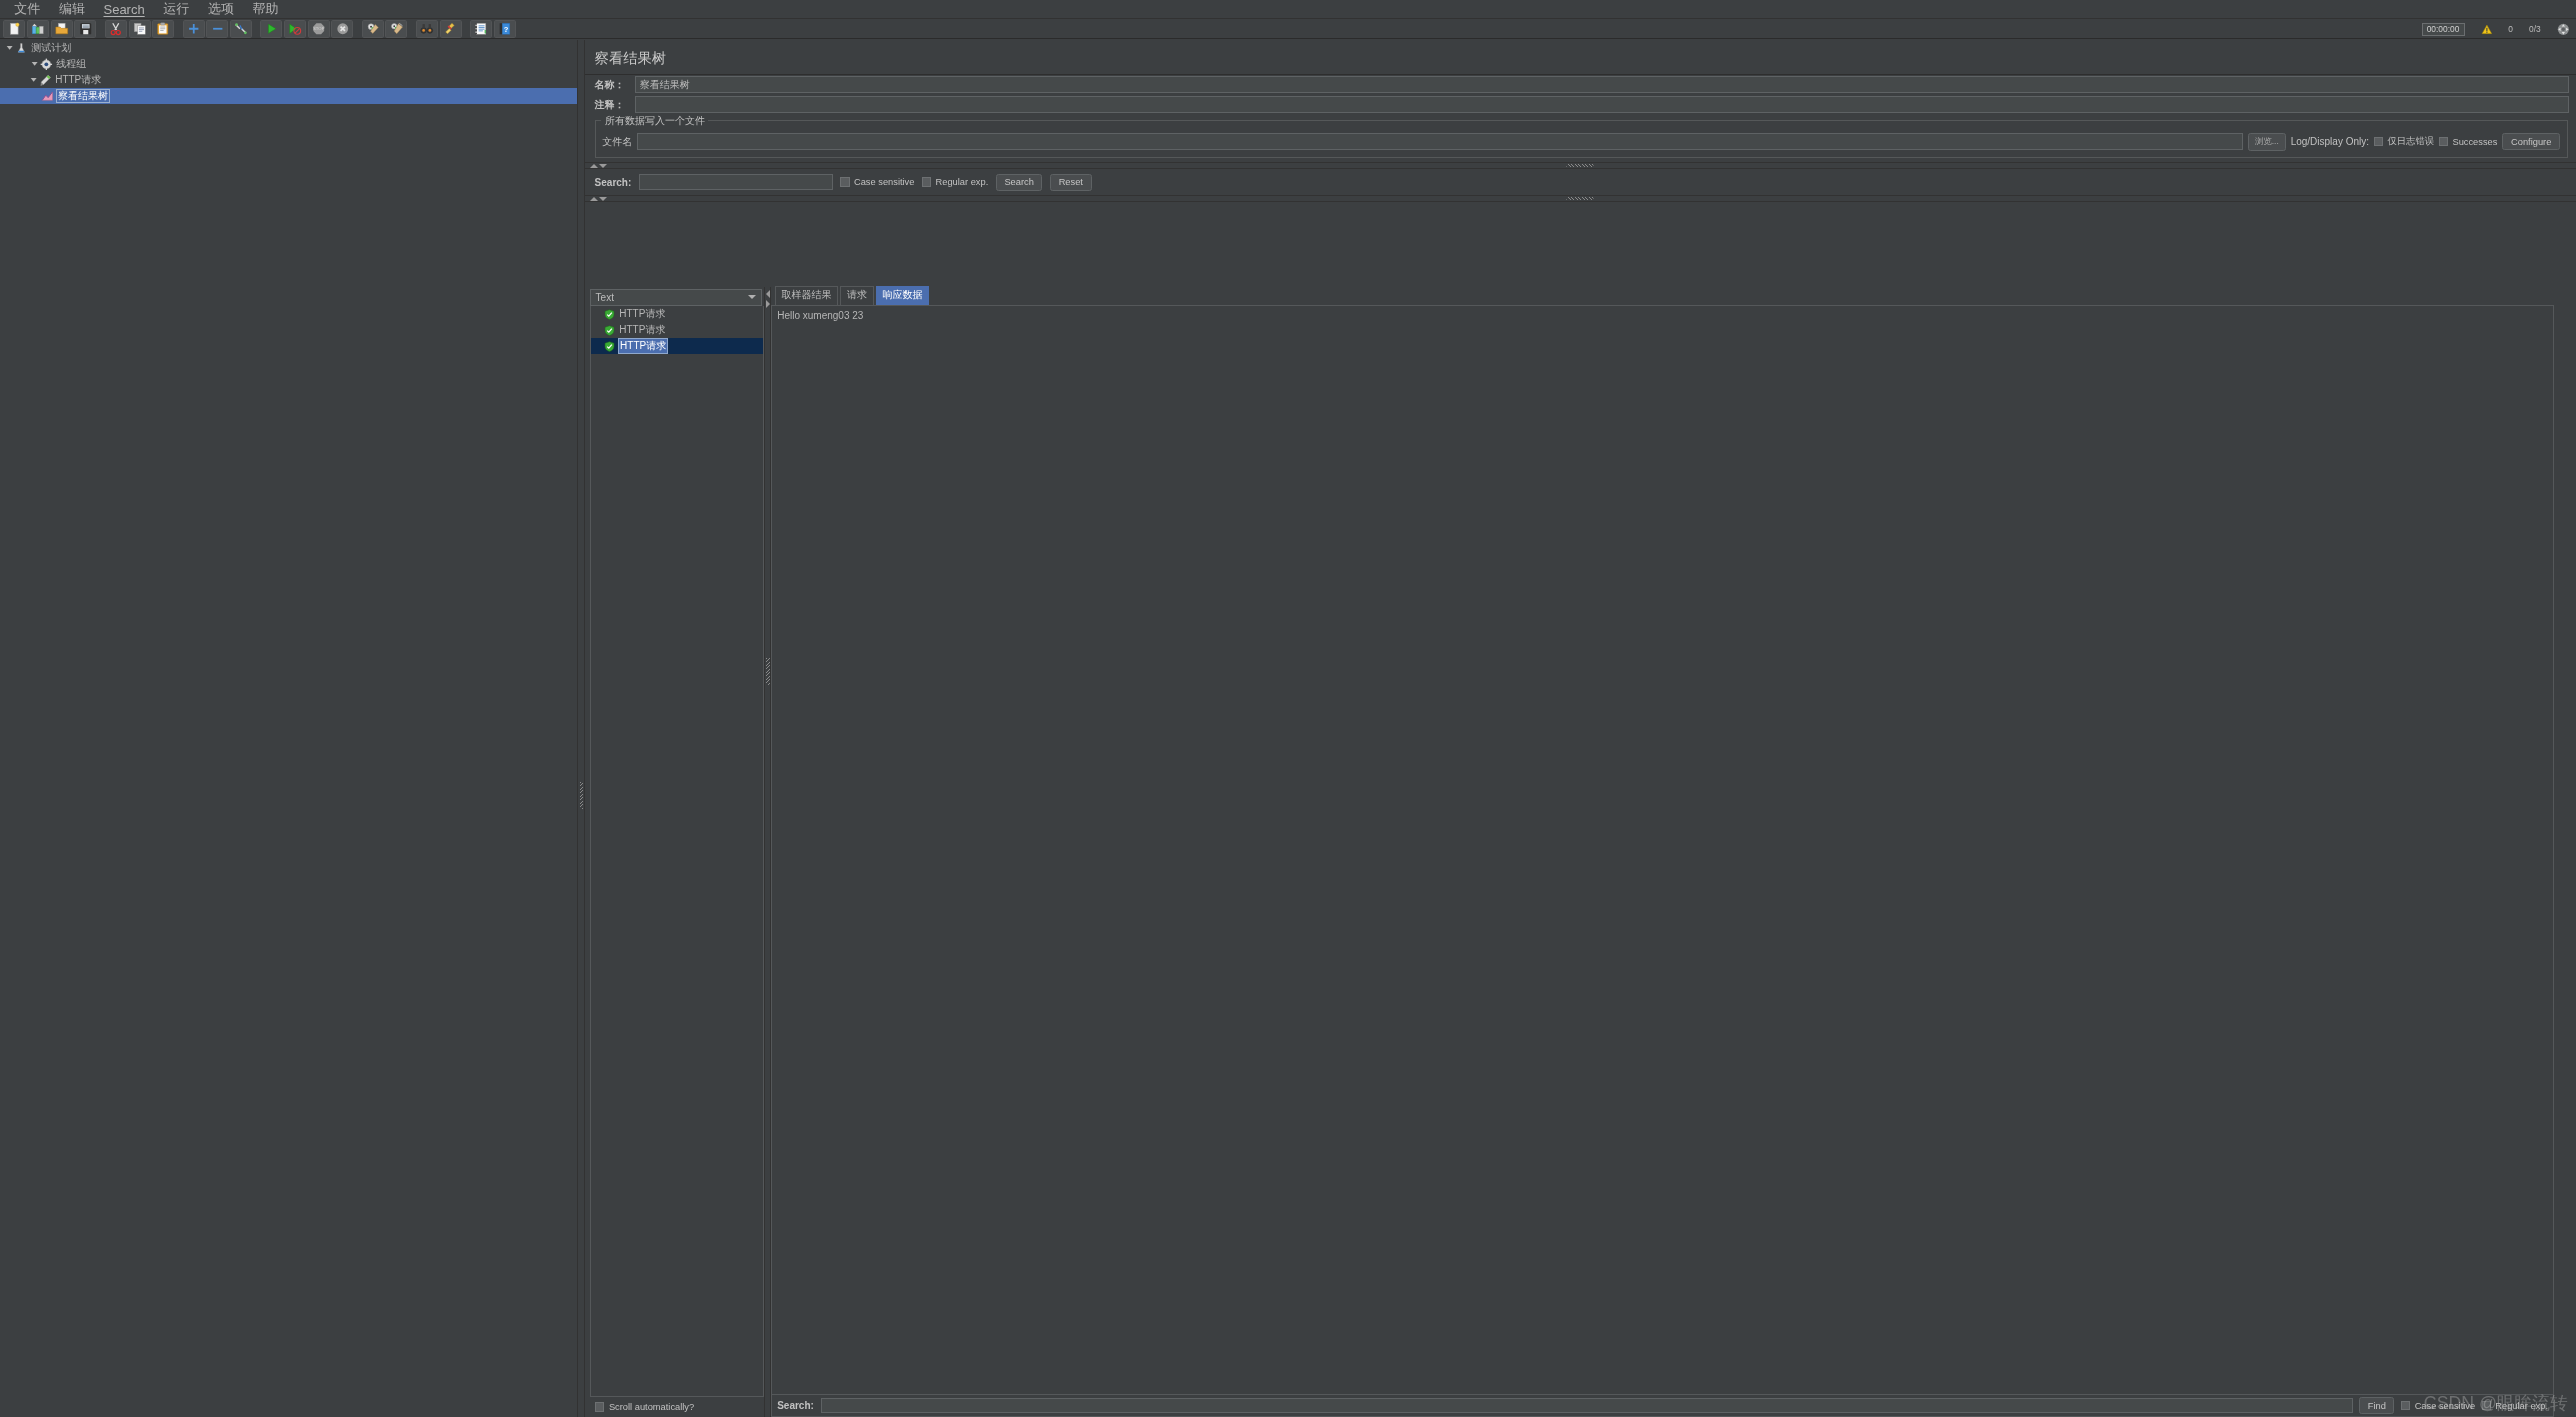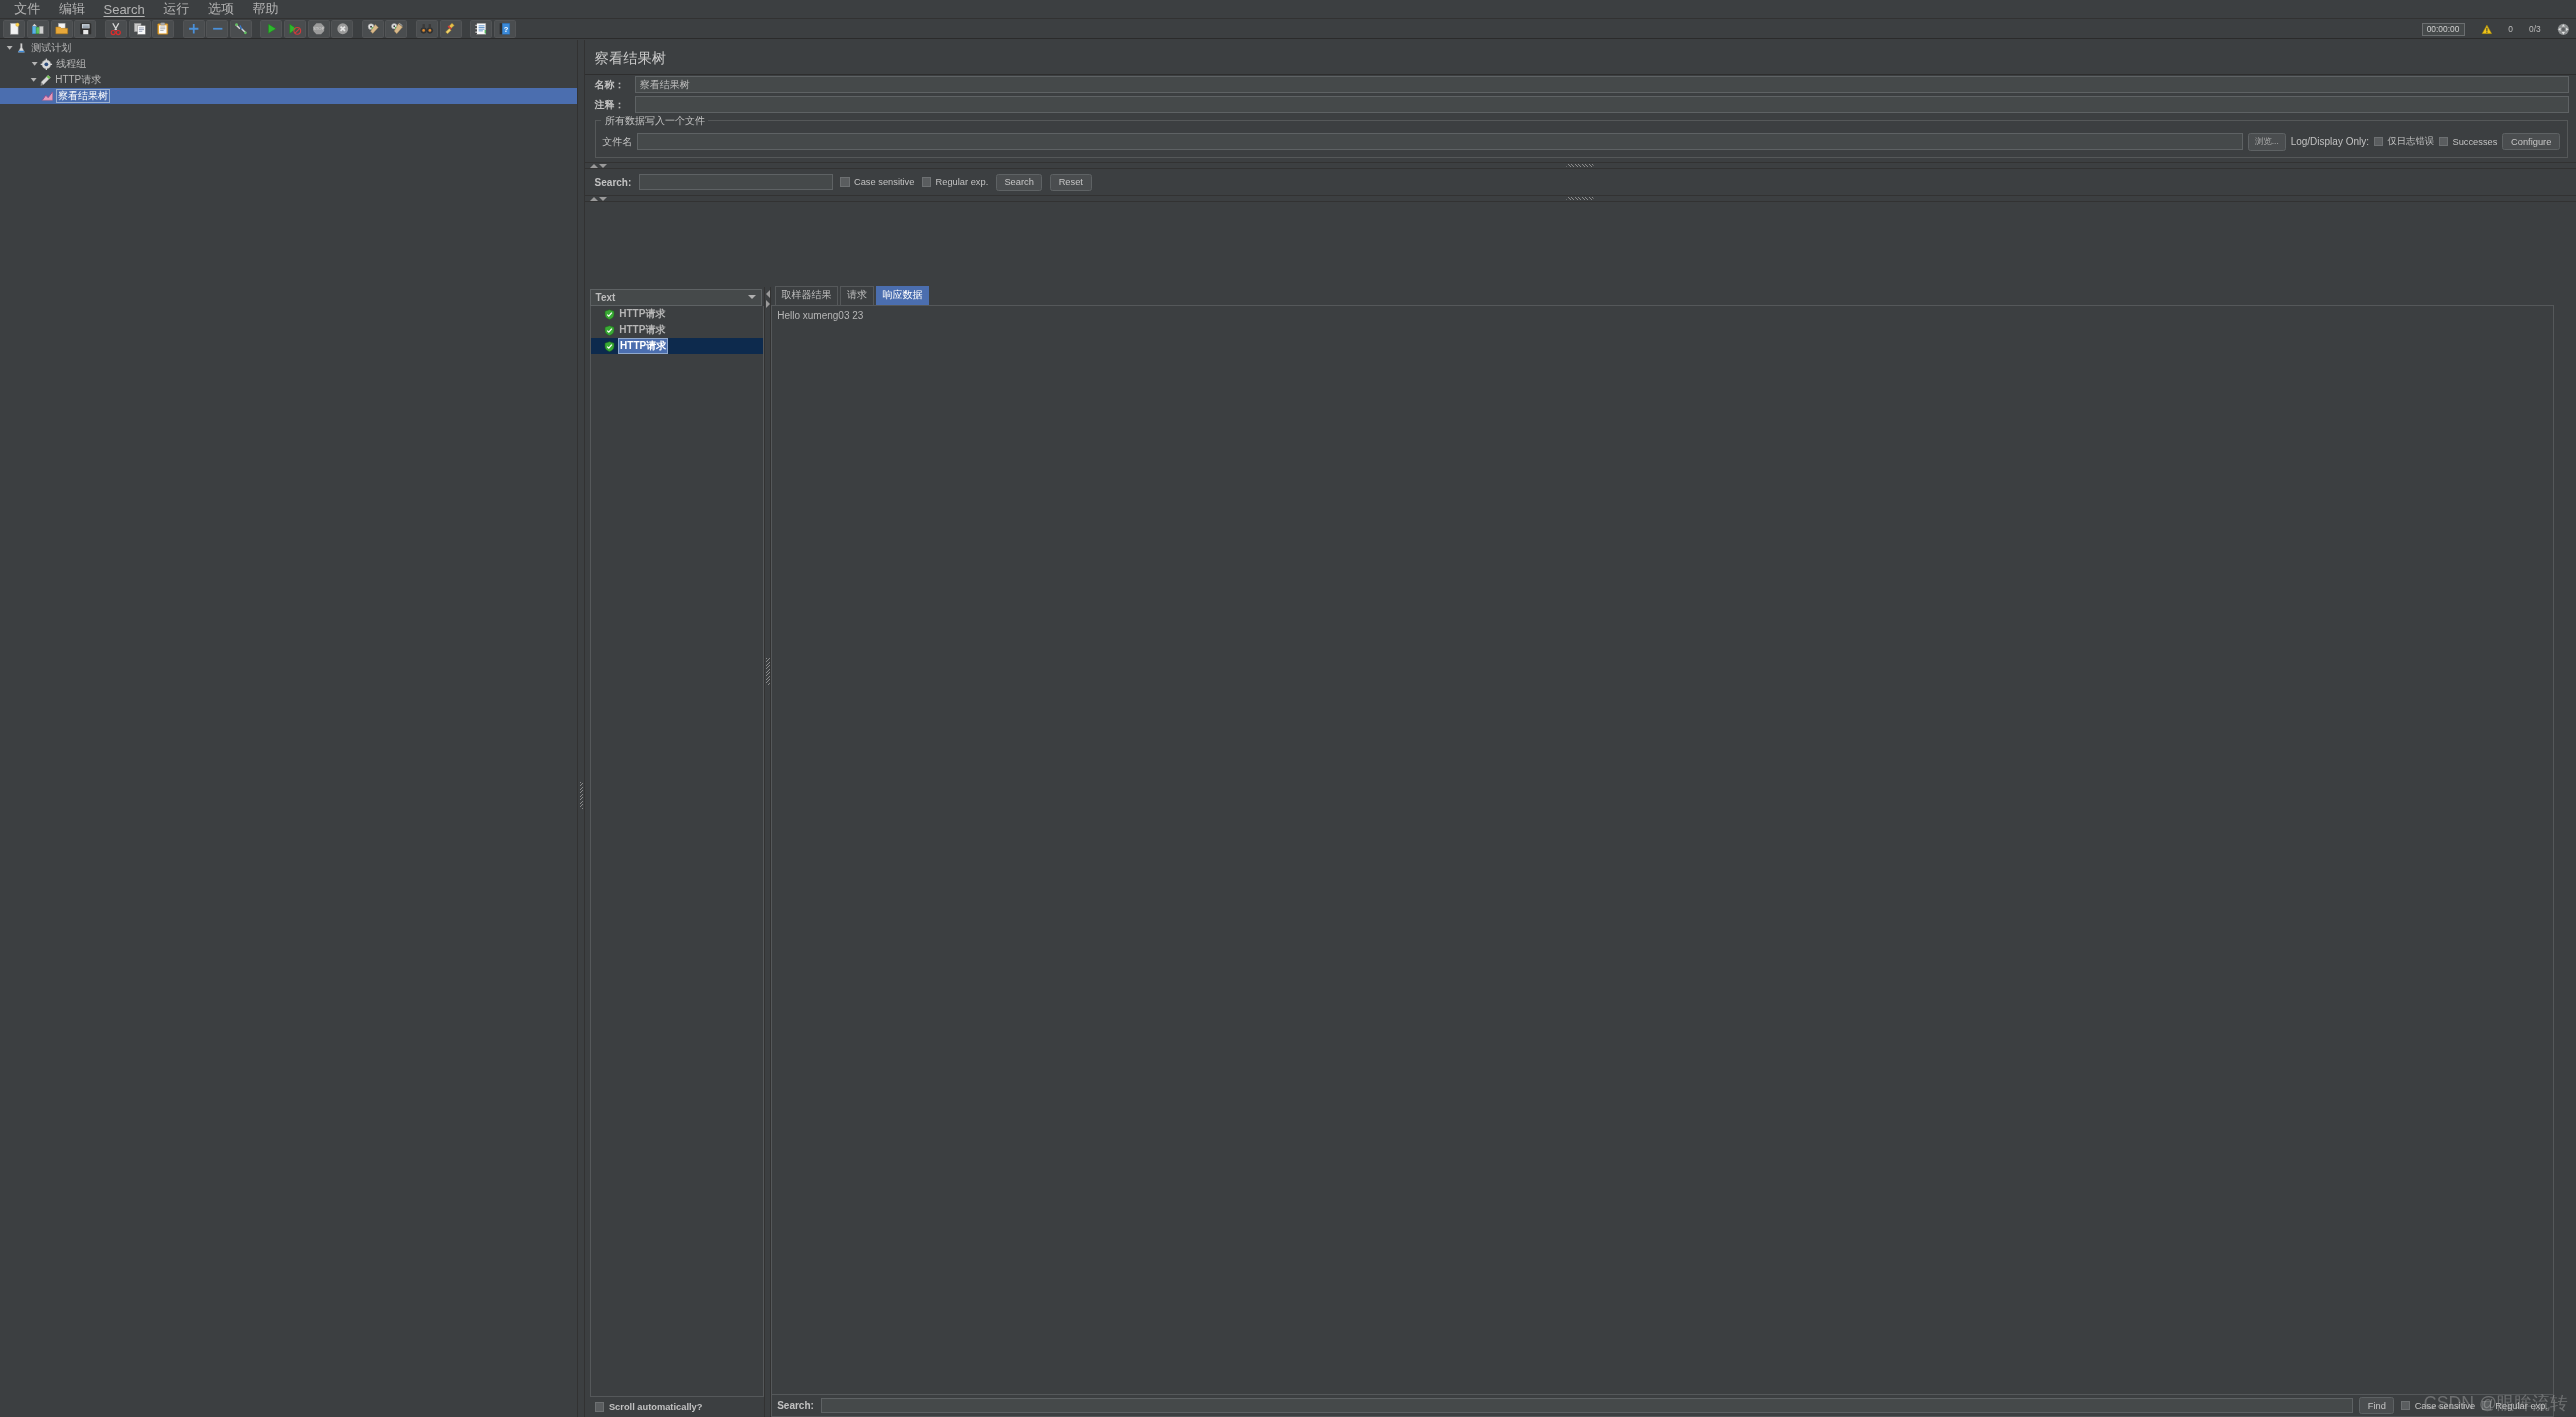--- a/index.html
+++ b/index.html
@@ -234,21 +234,20 @@
     position: absolute;
     left: 0; right: 0;
     top: 247px; bottom: 0;
     display: flex;
   }
   #res-left {
     width: 179px;
     display: flex; flex-direction: column;
     background:#3c3f41;
     padding-left: 5px;
-    font-weight: bold;
   }
   #type-combo {
     height: 17px; margin: 1.7px 1.7px 0.8px 0;
     background:#45494a; border:0.8px solid #5e6264;
     display:flex; align-items:center; justify-content:space-between;
     padding: 0 1.7px 0 5px;
     font-size: 10px; color:#bdbdbd;
     cursor: default;
   }
   #type-combo .cb-arrow {

